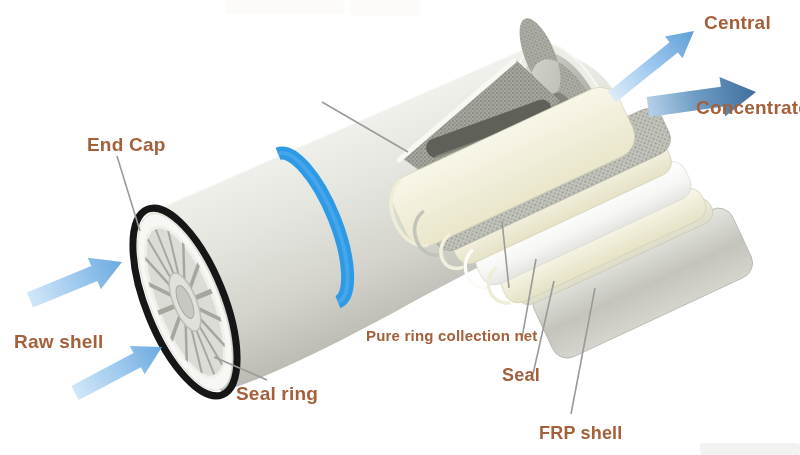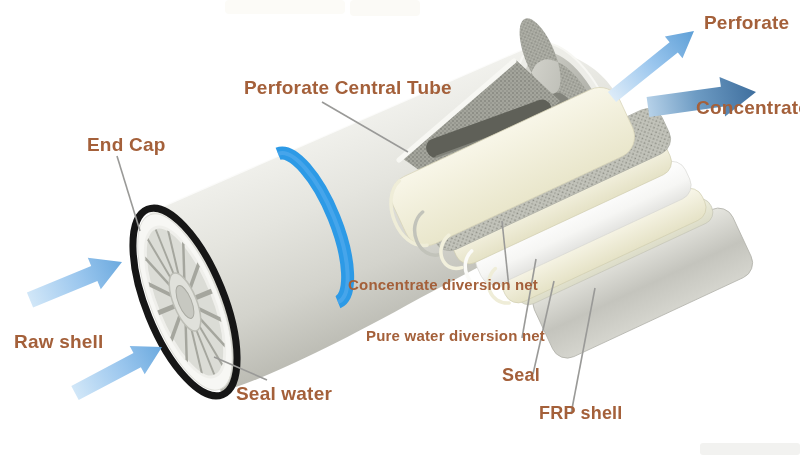--- a/index.html
+++ b/index.html
@@ -176,24 +176,22 @@
     <line x1="322" y1="102" x2="408" y2="152"></line>
     <line x1="117" y1="156" x2="140" y2="231"></line>
     <line x1="214" y1="357" x2="267" y2="380"></line>
     <line x1="509" y1="288" x2="502" y2="221"></line>
     <line x1="522" y1="338" x2="536" y2="259"></line>
     <line x1="533" y1="374" x2="554" y2="281"></line>
     <line x1="571" y1="414" x2="595" y2="288"></line>
   </g>
 </svg>
 
-<div class="lbl big" style="left:704px;top:13px">Perforate</div>
+<div class="lbl big" style="left:704px;top:13px">Central</div>
 <div class="lbl big" style="left:696px;top:98px">Concentrate</div>
-<div class="lbl big" style="left:244px;top:78px">Perforate Central Tube</div>
 <div class="lbl big" style="left:87px;top:135px">End Cap</div>
 <div class="lbl big" style="left:14px;top:332px">Raw shell</div>
-<div class="lbl big" style="left:236px;top:384px">Seal water</div>
-<div class="lbl small" style="left:348px;top:277px">Concentrate diversion net</div>
-<div class="lbl small" style="left:366px;top:328px">Pure water diversion net</div>
+<div class="lbl big" style="left:236px;top:384px">Seal ring</div>
+<div class="lbl small" style="left:366px;top:328px">Pure ring collection net</div>
 <div class="lbl" style="left:502px;top:366px">Seal</div>
-<div class="lbl" style="left:539px;top:404px">FRP shell</div>
+<div class="lbl" style="left:539px;top:424px">FRP shell</div>
 
 </div>
 
 </body></html>

